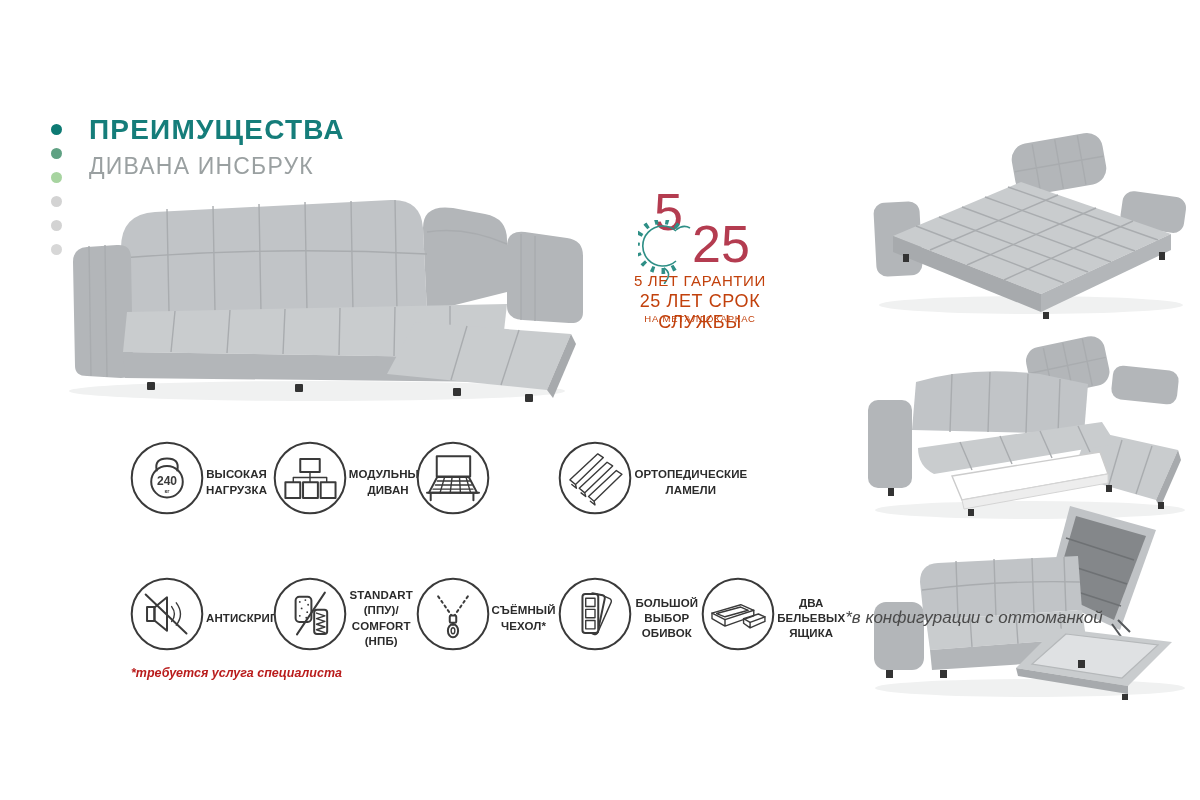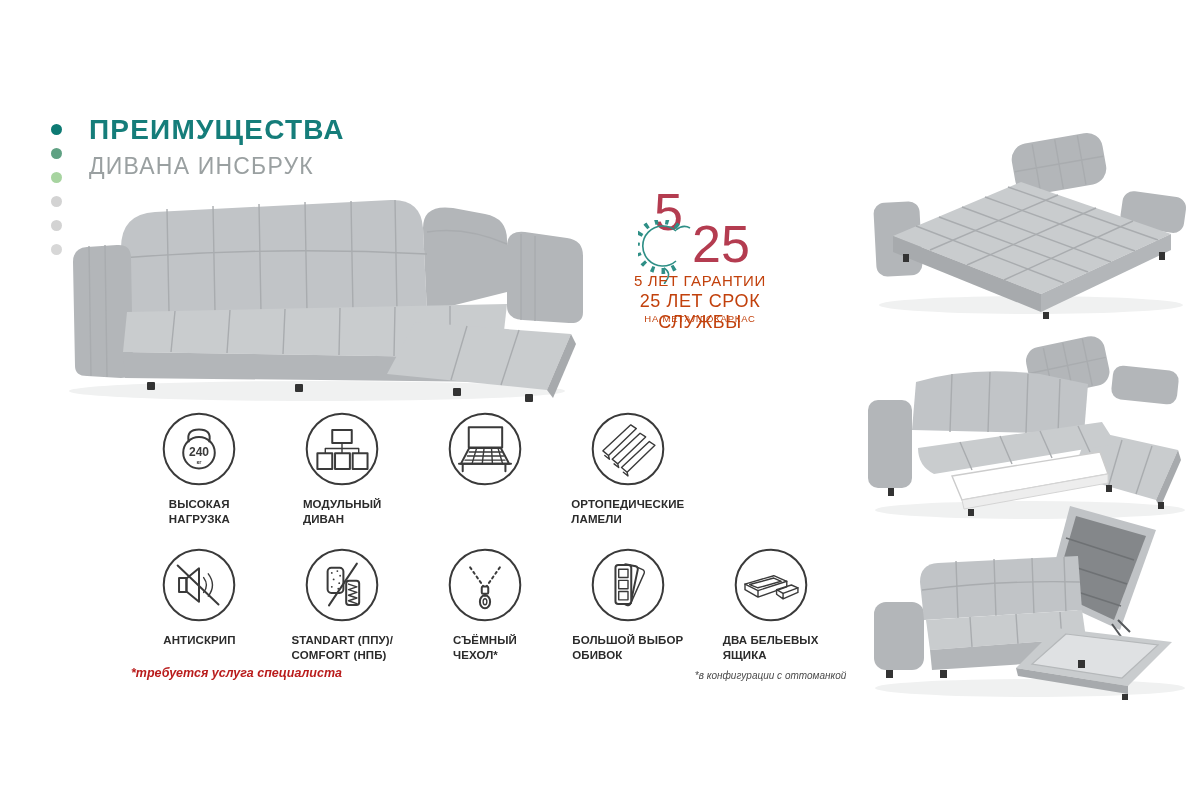--- a/index.html
+++ b/index.html
@@ -32,26 +32,26 @@
 
   
   .main-sofa{position:absolute;left:55px;top:192px;width:550px;height:212px;}
   .img-bed{position:absolute;left:863px;top:122px;width:332px;height:200px;}
   .img-drawer{position:absolute;left:860px;top:330px;width:335px;height:194px;}
   .img-storage{position:absolute;left:860px;top:502px;width:335px;height:200px;}
 
   
   .features{position:absolute;left:128px;top:410px;width:714px;}
   .frow{display:flex;height:136px;}
-  .cell{width:20%;display:flex;flex-direction:column;align-items:center;}
+  .cell{width:20%;display:flex;flex-direction:row;align-items:center;}
   .ficon{width:78px;height:78px;flex:0 0 auto;}
   .ficon *{vector-effect:non-scaling-stroke;}
   .flabel{margin-top:9px;font-size:11.5px;font-weight:700;line-height:1.32;color:#2b2b2b;
-          white-space:pre-line;letter-spacing:0.1px;}
-  .cell-foot{margin-top:7px;font-size:10px;font-style:italic;color:#4a4a4a;white-space:nowrap;}
+          text-align:center;white-space:pre-line;letter-spacing:0.1px;}
+  .cell-foot{margin-top:7px;font-size:17px;font-style:italic;color:#4a4a4a;white-space:nowrap;}
   .foot-left{position:absolute;left:131px;top:666px;font-size:12.5px;font-style:italic;color:#b91c1c;font-weight:bold;}
 
   
   .ic{fill:none;stroke:#3a3a3a;stroke-width:2;stroke-linejoin:round;stroke-linecap:round;}
   .icf{fill:#ffffff;stroke:#3a3a3a;stroke-width:2;}
   .thin{stroke-width:1.4;}
   .t240{font-size:13px;font-weight:700;fill:#3a3a3a;text-anchor:middle;font-family:"Liberation Sans",sans-serif;}
   .tkg{font-size:6px;font-weight:700;fill:#3a3a3a;text-anchor:middle;font-family:"Liberation Sans",sans-serif;}
 
   

